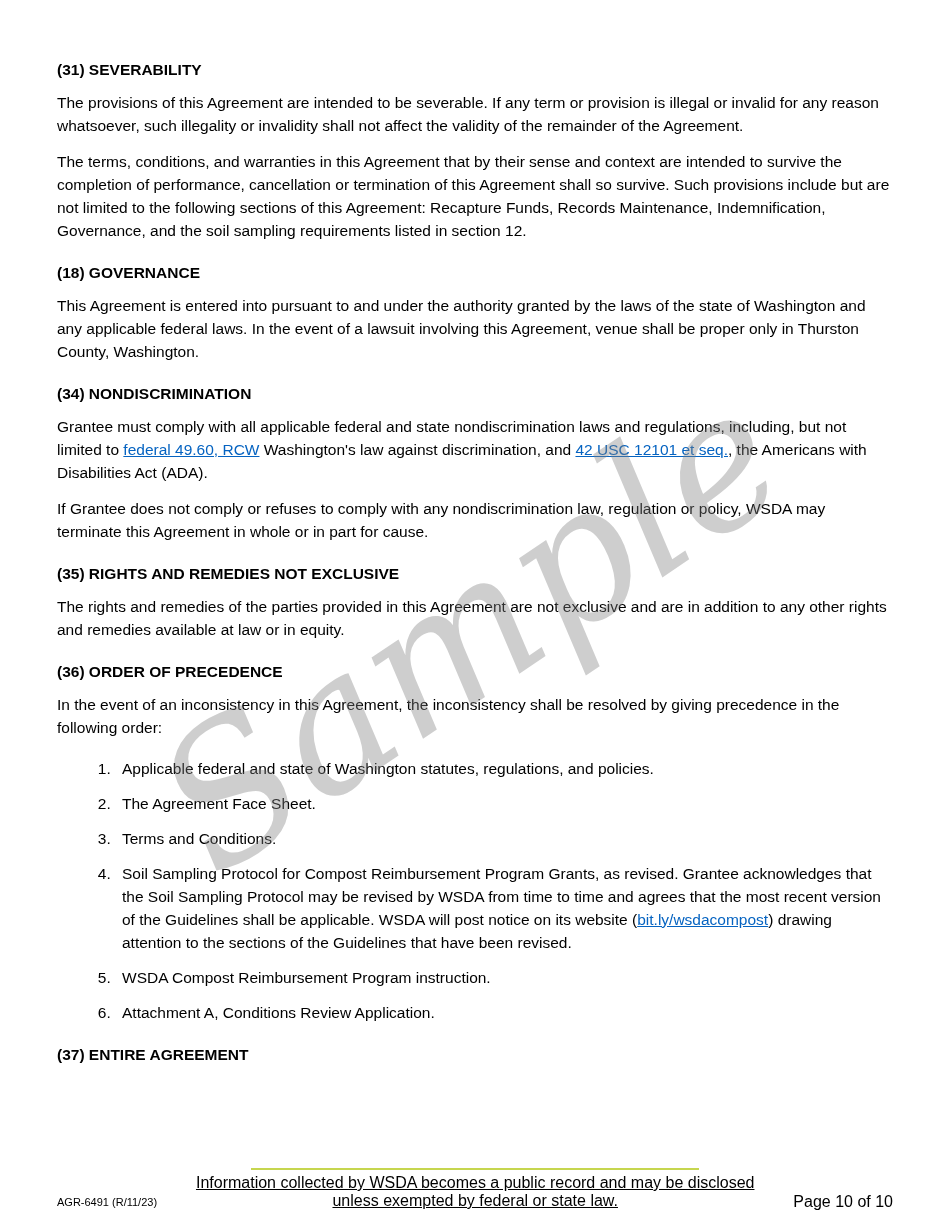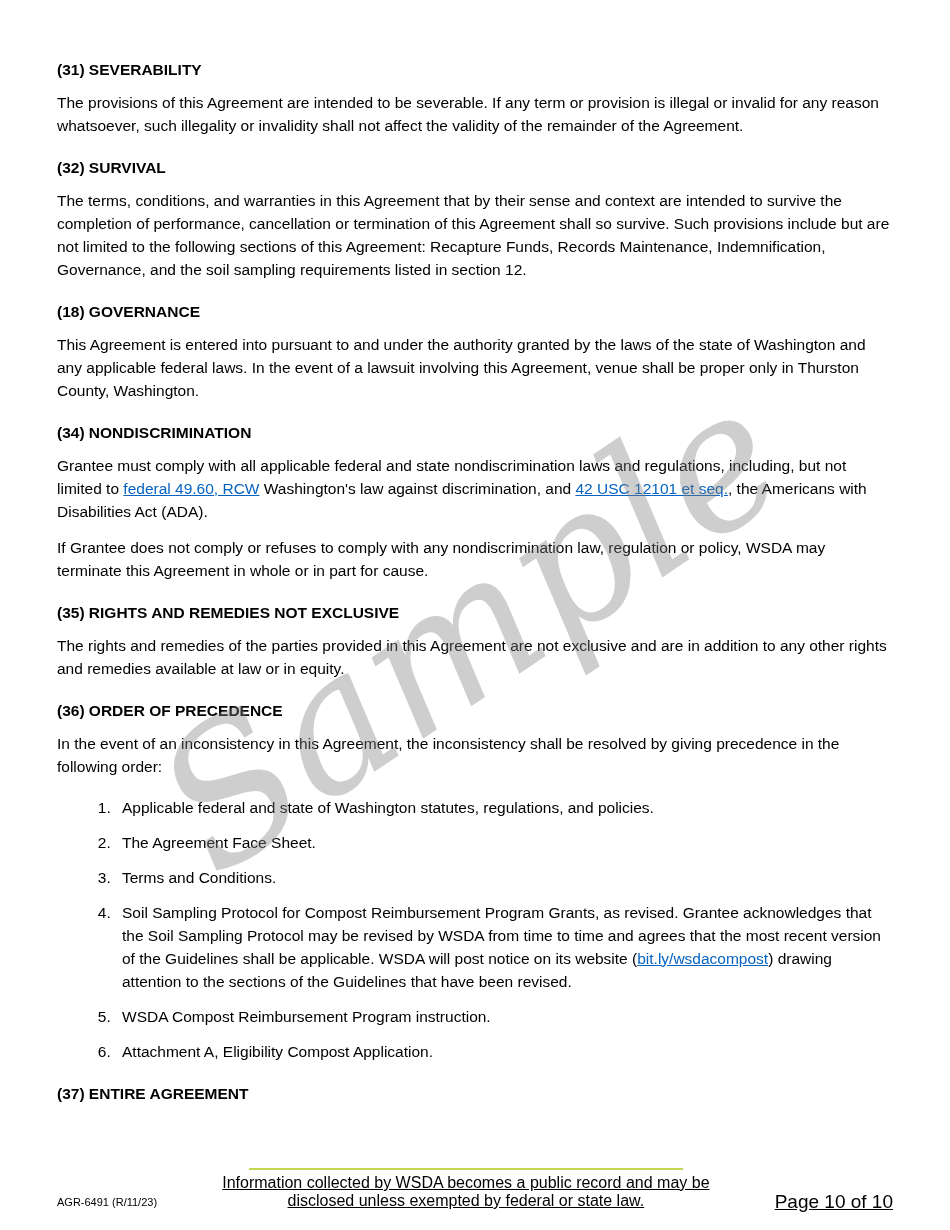--- a/index.html
+++ b/index.html
@@ -79,42 +79,40 @@
     width: 80%;
     margin: 0 auto 4px auto;
     background: #c6d64f;
   }
   .footer .notice {
     font-size: 16px;
     line-height: 15px;
     text-decoration: underline;
   }
   .footer .page-num {
-    font-size: 19px;
+    font-size: 16px;
     line-height: 16px;
     white-space: nowrap;
-    text-decoration: underline;
   }
 </style>
 </head>
 <body>
 
 <div class="page">
 
   <div class="watermark">Sample</div>
 
   <div class="content">
 
     <div class="section">
       <div class="section-heading">(31) SEVERABILITY</div>
       <p class="para">The provisions of this Agreement are intended to be severable. If any term or provision is illegal or invalid for any reason whatsoever, such illegality or invalidity shall not affect the validity of the remainder of the Agreement.</p>
     </div>
 
     <div class="section">
-      <div class="section-heading">(32) SURVIVAL</div>
       <p class="para">The terms, conditions, and warranties in this Agreement that by their sense and context are intended to survive the completion of performance, cancellation or termination of this Agreement shall so survive. Such provisions include but are not limited to the following sections of this Agreement: Recapture Funds, Records Maintenance, Indemnification, Governance, and the soil sampling requirements listed in section 12.</p>
     </div>
 
     <div class="section">
       <div class="section-heading">(18) GOVERNANCE</div>
       <p class="para">This Agreement is entered into pursuant to and under the authority granted by the laws of the state of Washington and any applicable federal laws. In the event of a lawsuit involving this Agreement, venue shall be proper only in Thurston County, Washington.</p>
     </div>
 
     <div class="section">
       <div class="section-heading">(34) NONDISCRIMINATION</div>
@@ -129,21 +127,21 @@
 
     <div class="section">
       <div class="section-heading">(36) ORDER OF PRECEDENCE</div>
       <p class="para">In the event of an inconsistency in this Agreement, the inconsistency shall be resolved by giving precedence in the following order:</p>
       <ol class="precedence-list">
         <li><span>Applicable federal and state of Washington statutes, regulations, and policies.</span></li>
         <li><span>The Agreement Face Sheet.</span></li>
         <li><span>Terms and Conditions.</span></li>
         <li><span>Soil Sampling Protocol for Compost Reimbursement Program Grants, as revised. Grantee acknowledges that the Soil Sampling Protocol may be revised by WSDA from time to time and agrees that the most recent version of the Guidelines shall be applicable. WSDA will post notice on its website (</span><a class="doc-link">bit.ly/wsdacompost</a><span>) drawing attention to the sections of the Guidelines that have been revised.</span></li>
         <li><span>WSDA Compost Reimbursement Program instruction.</span></li>
-        <li><span>Attachment A, Eligibility Compost Application.</span></li>
+        <li><span>Attachment A, Conditions Review Application.</span></li>
       </ol>
     </div>
 
     <div class="section">
       <div class="section-heading">(37) ENTIRE AGREEMENT</div>
     </div>
 
   </div>
 
   <div class="footer">

